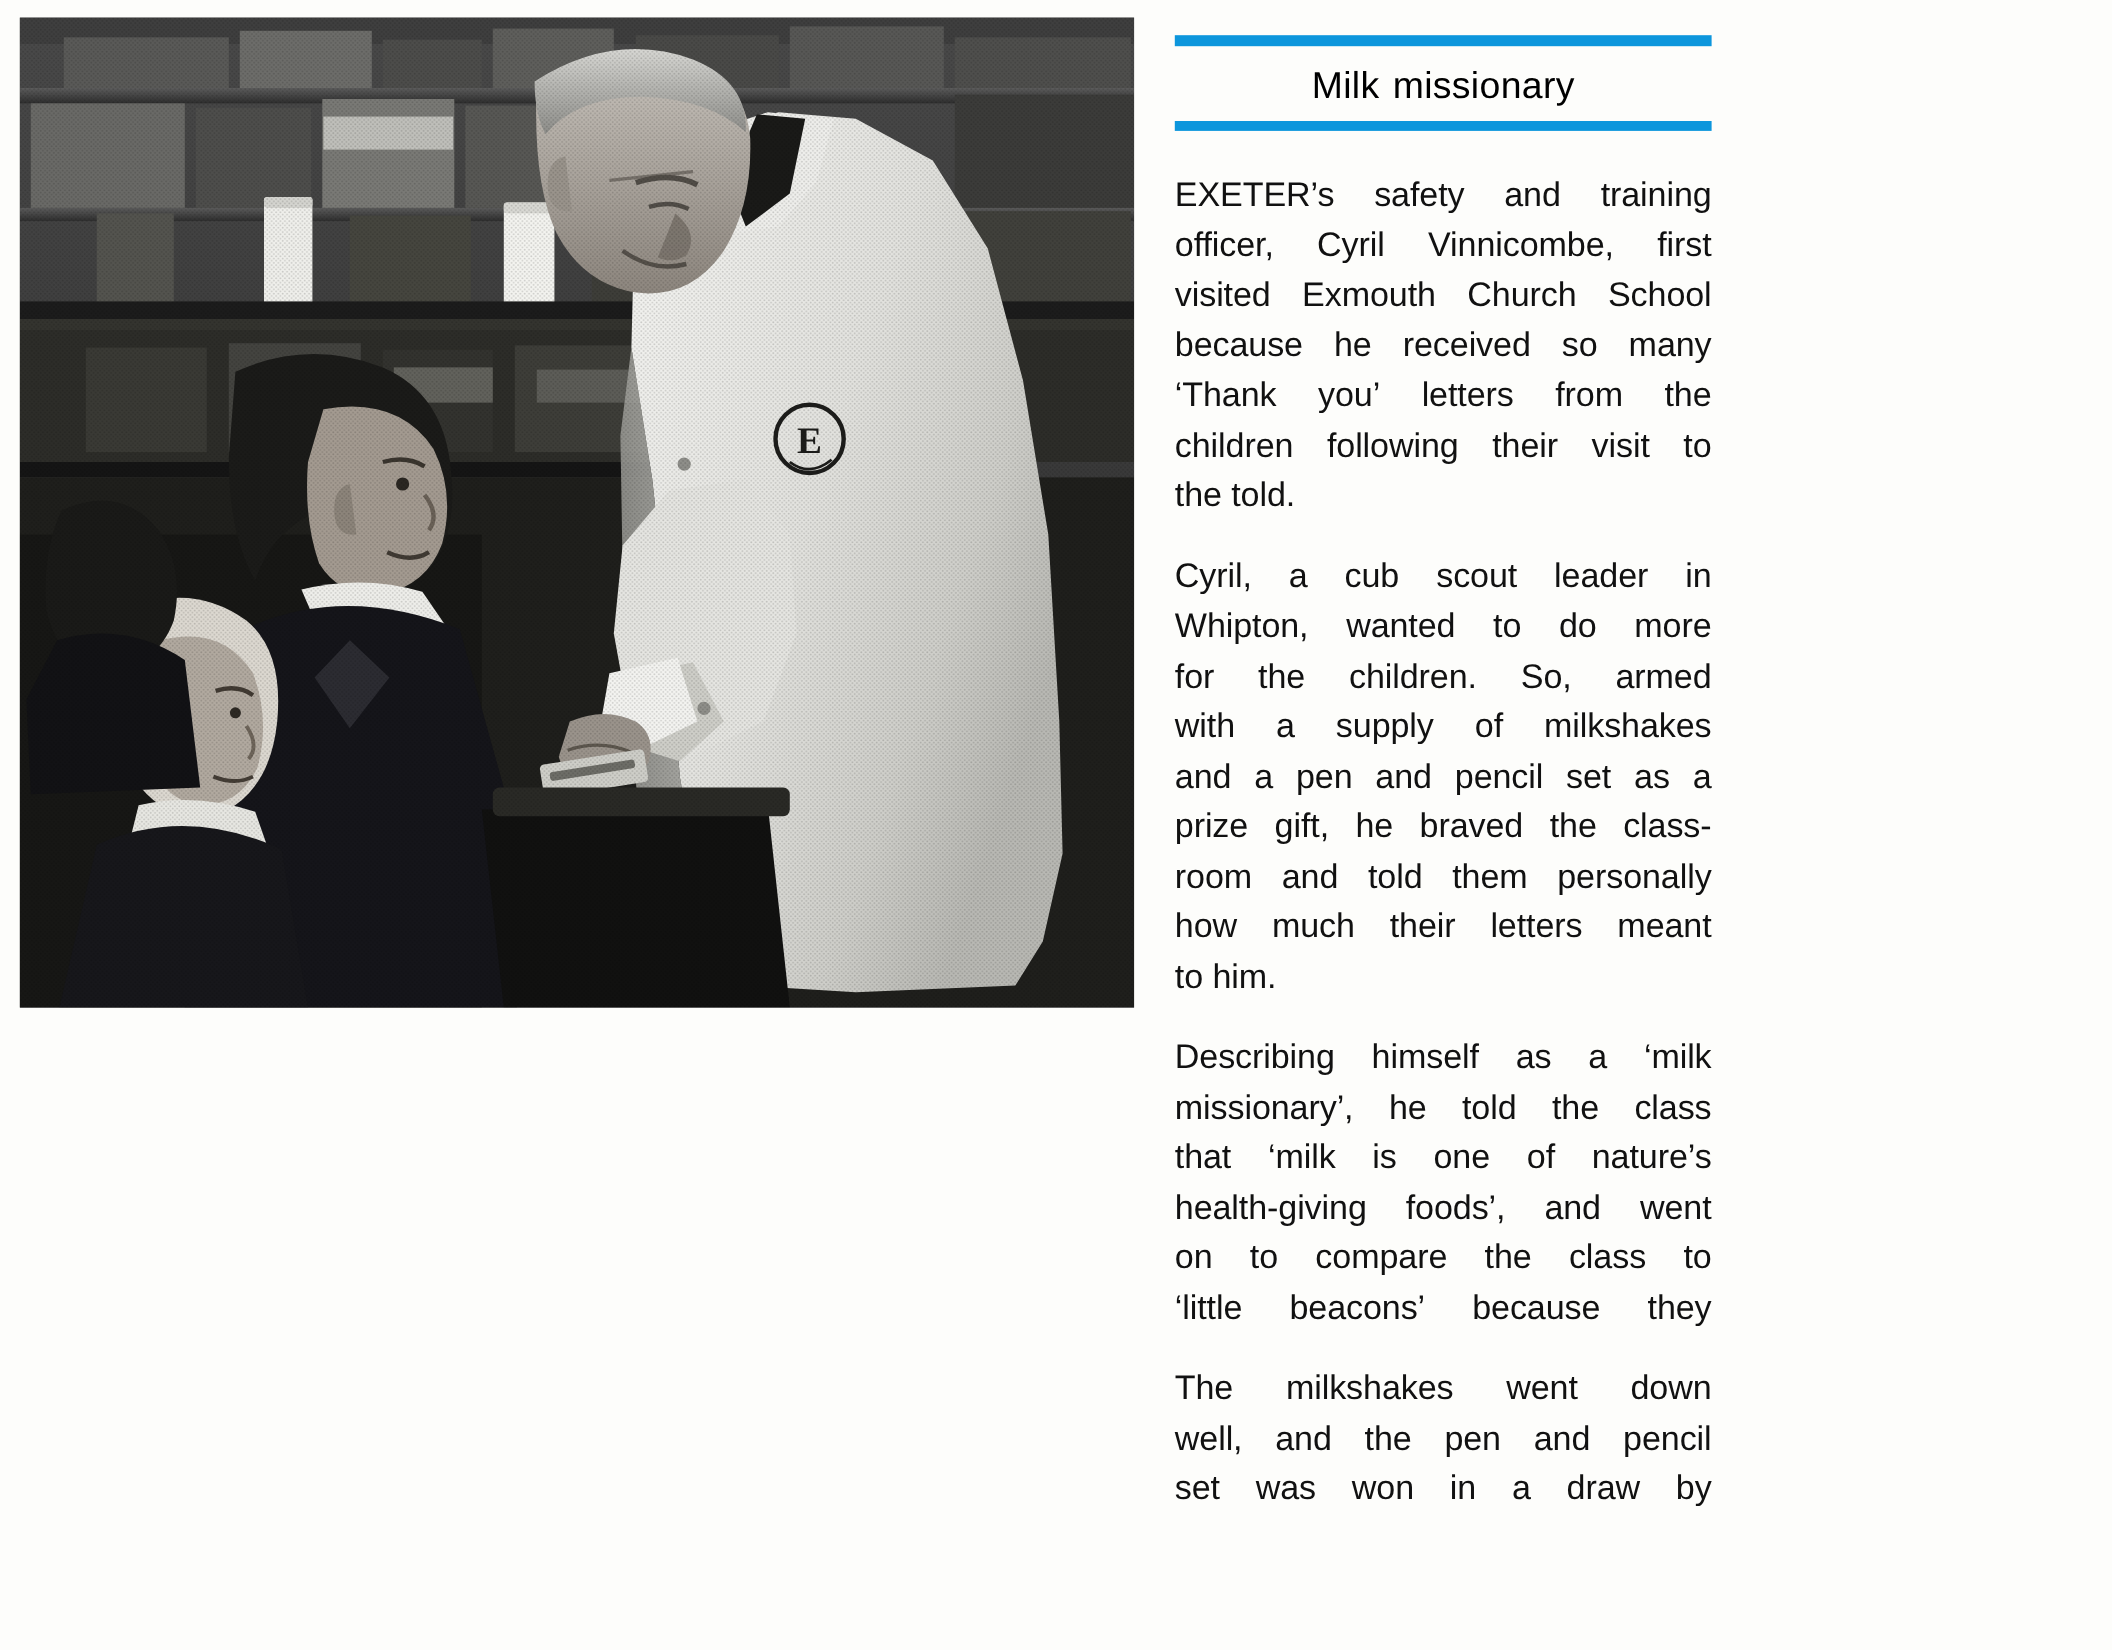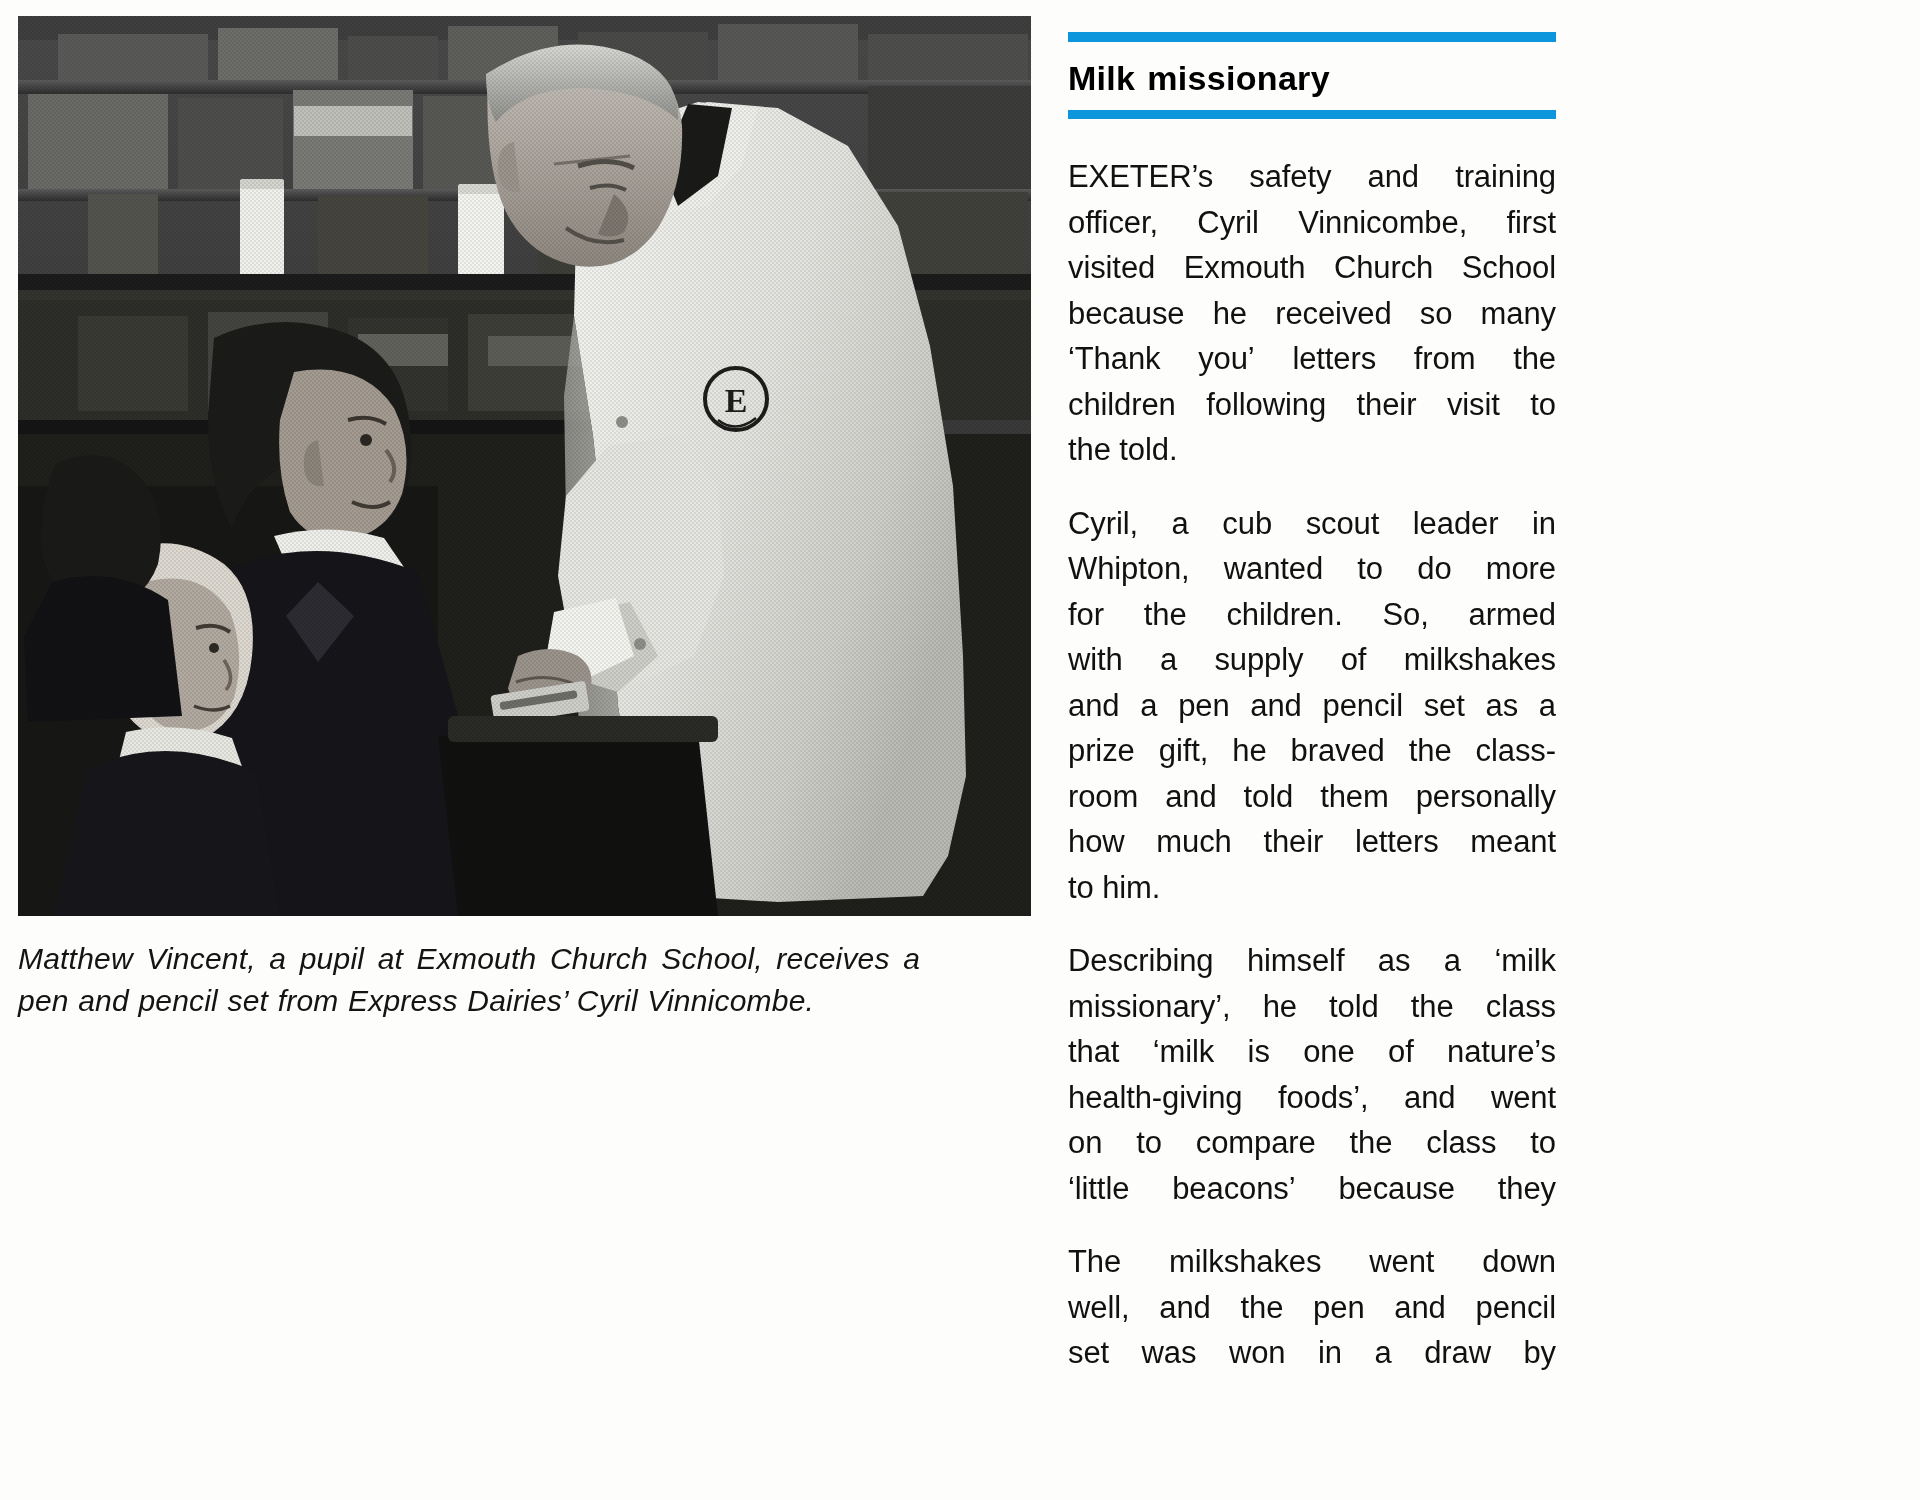--- a/index.html
+++ b/index.html
@@ -61,26 +61,27 @@
   .rule {
     background: #0d96dc;
     height: 10px;
     width: 488px;
   }
   .rule.top { margin-bottom: 16px; }
   .rule.bottom { margin-top: 12px; height: 9px; }
 
   .headline {
     font-size: 34px;
-    font-weight: bold;
+    font-weight: normal;
     color: #000000;
     letter-spacing: 0.3px;
     line-height: 40px;
     margin: 0;
     white-space: nowrap;
+    text-align: center;
   }
   .headline .gap { display: inline-block; width: 12px; }
 
   .body {
     margin-top: 35px;
   }
   .para {
     font-size: 31px;
     line-height: 45.5px;
     color: #111111;
@@ -278,24 +279,20 @@
       <path d="M34 566 Q96 548 150 584 L164 700 L10 706 L6 620 Z" fill="#121215"></path>
 
       <path d="M420 720 L680 716 L700 900 L440 900 Z" fill="#111110"></path>
       <rect x="430" y="700" width="270" height="26" rx="6" fill="#2a2a26"></rect>
 
       <rect x="0" y="0" width="1013" height="900" fill="url(#halftone)"></rect>
       <rect x="0" y="0" width="1013" height="900" fill="none"></rect>
     </svg>
   </div>
 
-  <div class="caption">
-    <span class="ln ln1">Matthew Vincent, a pupil at Exmouth Church School, receives a</span>
-    <span class="ln ln2">pen and pencil set from Express Dairies’ Cyril Vinnicombe.</span>
-  </div>
 
   <div class="article">
 
     <div class="rule top"></div>
 
     <h1 class="headline">
       <span>Milk</span><span class="gap"></span><span>missionary</span>
     </h1>
 
     <div class="rule bottom"></div>

